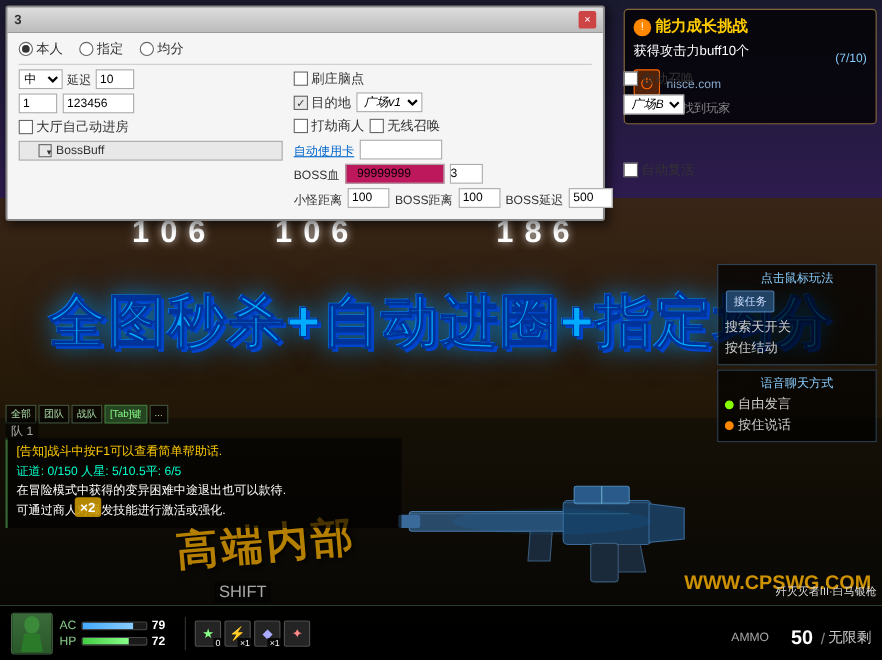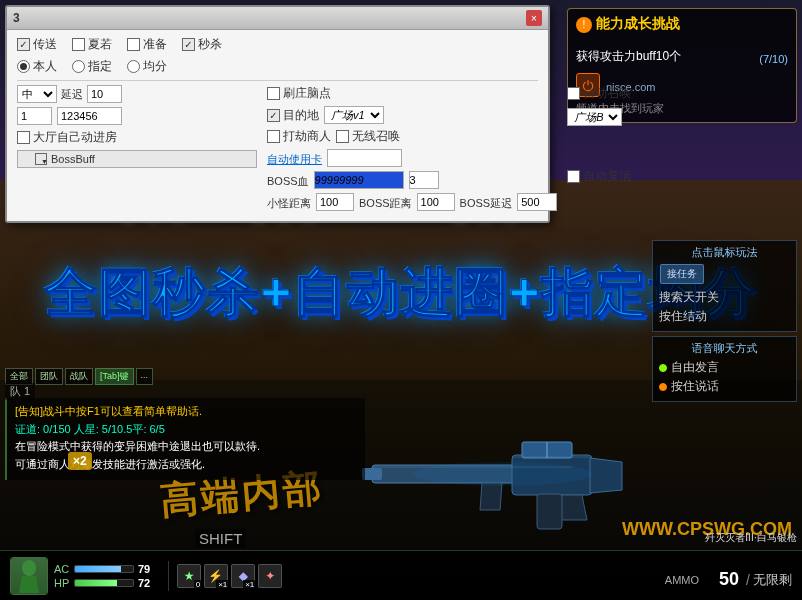--- a/index.html
+++ b/index.html
@@ -674,25 +674,24 @@
       border: 1px solid #aaa;
       background: white;
       font-size: 11px;
       padding: 1px 3px;
       height: 18px;
     }
 
     .input-lg {
       width: 90px;
       border: 1px solid #aaa;
-      background: #1d4ed8;
-      font-size: 11px;
-      padding: 1px 0;
+      background: #be185d;
+      font-size: 11px;
+      padding: 1px 10px;
       height: 18px;
-      font-style: italic;
     }
 
     .link-style {
       color: #0066cc;
       font-size: 11px;
       text-decoration: underline;
       cursor: pointer;
     }
 
     .boss-buff-bar {
@@ -738,21 +737,21 @@
 <div class="big-center-text">全图秒杀+自动进圈+指定均分</div>
 
 <div class="watermark">高端内部</div>
 <div class="watermark2">WWW.CPSWG.COM</div>
 
 <div class="quest-panel">
   <div style="display:flex;align-items:center;">
     <span class="quest-icon">!</span>
     <span class="quest-title">能力成长挑战</span>
   </div>
-  <div style="display:flex;align-items:center;margin-top:13px;gap:48px;">
+  <div style="display:flex;align-items:flex-end;margin-top:3px;gap:48px;">
     <span class="quest-subtitle">获得攻击力buff10个</span>
     <span class="quest-progress" style="margin-left:auto;">(7/10)</span>
   </div>
   <div style="display:flex;align-items:center;margin-top:4px;">
     <span class="quest-power-icon">⏻</span>
     <span class="quest-website">nisce.com</span>
   </div>
   <div class="quest-notfound">频道内未找到玩家</div>
 </div>
 
@@ -892,38 +891,20 @@
 
 <div class="overlay-window">
 
   <div class="window-titlebar">
     <span class="window-title">3</span>
     <button class="window-close">×</button>
   </div>
 
   <div class="window-body">
 
-    <div class="window-row">
-      <label class="checkbox-item">
-        <span class="checkbox-box checked"></span>
-        <span>传送</span>
-      </label>
-      <label class="checkbox-item">
-        <span class="checkbox-box"></span>
-        <span>夏若</span>
-      </label>
-      <label class="checkbox-item">
-        <span class="checkbox-box"></span>
-        <span>准备</span>
-      </label>
-      <label class="checkbox-item">
-        <span class="checkbox-box checked"></span>
-        <span>秒杀</span>
-      </label>
-    </div>
 
     <div class="window-row">
       <label class="radio-item">
         <span class="radio-circle selected"></span>
         <span>本人</span>
       </label>
       <label class="radio-item">
         <span class="radio-circle"></span>
         <span>指定</span>
       </label>

